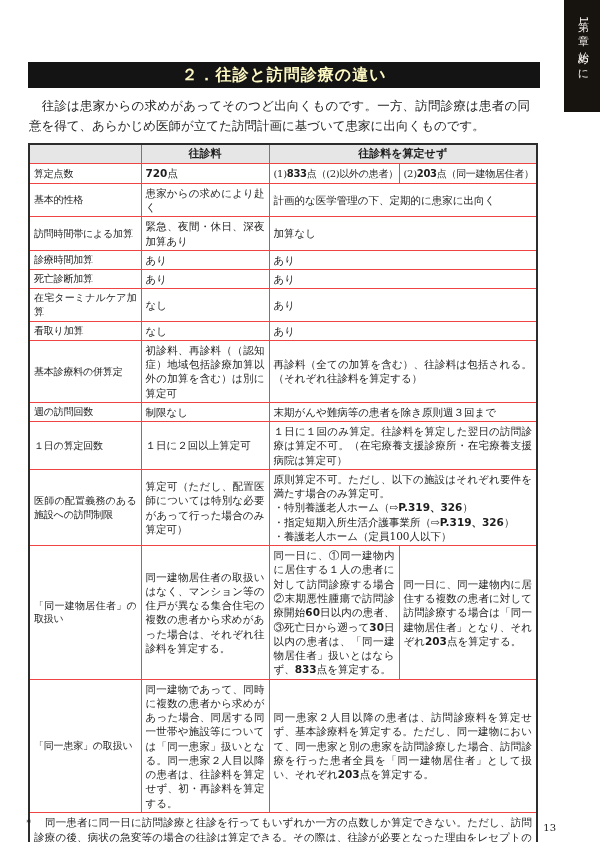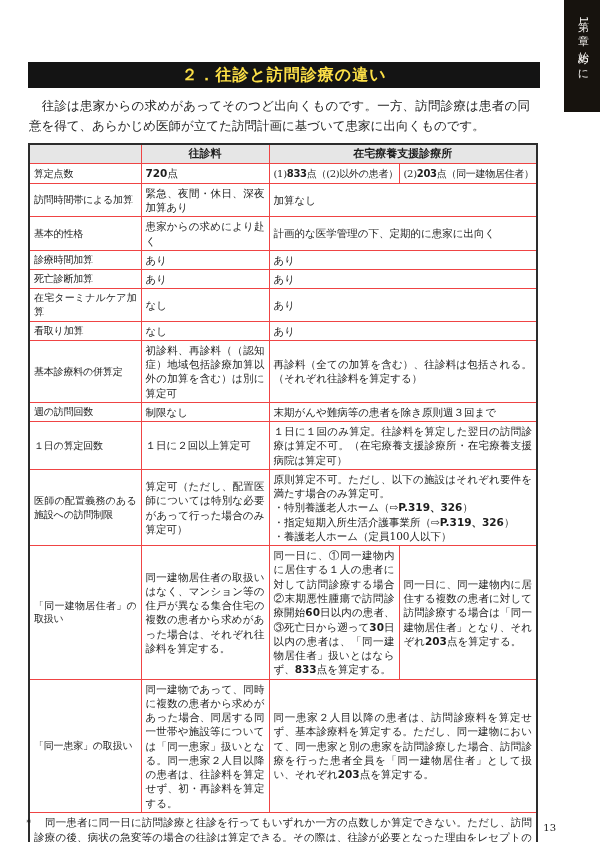--- a/index.html
+++ b/index.html
@@ -12,21 +12,21 @@
     position:absolute;top:0;right:0;width:36px;height:112px;
     background:#17130e;color:#f5f3f0;
     display:flex;justify-content:center;align-items:flex-start;
   }
   .chapter-tab span{
     writing-mode:vertical-rl;font-family:"DejaVu Sans","Liberation Sans",sans-serif;
     font-size:11px;letter-spacing:3px;margin-top:13px;
   }
   .content{position:absolute;left:28px;top:62px;width:512px;}
   .title-bar{
-    background:#141414;color:#fde047;height:26px;line-height:26px;
+    background:#141414;color:#fef9c3;height:26px;line-height:26px;
     text-align:center;font-family:"DejaVu Sans","Liberation Sans",sans-serif;
     font-weight:bold;font-size:16px;letter-spacing:1px;
   }
   .intro{
     margin:8px 10px 6px 1px;font-size:12.5px;line-height:1.62;
     text-align:justify;
   }
   table.cmp{
     border-collapse:collapse;table-layout:fixed;width:508px;
     font-size:10.5px;line-height:1.36;border:2px solid #2d2d2d;
@@ -67,37 +67,37 @@
     <colgroup>
       <col style="width:112px">
         <col style="width:128px">
         <col style="width:130px">
         <col style="width:138px">
     </colgroup>
     <tbody>
         <tr>
           <th></th>
           <th>往診料</th>
-          <th colspan="2">在宅療養支援診療所</th>
+          <th colspan="2">往診料を算定せず</th>
         </tr>
         <tr>
           <td class="lbl">算定点数</td>
           <td class="center "><b>720</b>点</td>
           <td class="fit">(1)<b>833</b>点（(2)以外の患者）</td>
           <td class="fit">(2)<b>203</b>点（同一建物居住者）</td>
         </tr>
         <tr>
+          <td class="lbl">基本的性格</td>
+          <td class="">患家からの求めにより赴く</td>
+          <td colspan="2" class="">計画的な医学管理の下、定期的に患家に出向く</td>
+        </tr>
+        <tr>
           <td class="lbl">訪問時間帯による加算</td>
           <td class="">緊急、夜間・休日、深夜加算あり</td>
           <td colspan="2" class="">加算なし</td>
-        </tr>
-        <tr>
-          <td class="lbl">基本的性格</td>
-          <td class="">患家からの求めにより赴く</td>
-          <td colspan="2" class="">計画的な医学管理の下、定期的に患家に出向く</td>
         </tr>
         <tr>
           <td class="lbl">診療時間加算</td>
           <td class="">あり</td>
           <td colspan="2" class="">あり</td>
         </tr>
         <tr>
           <td class="lbl">死亡診断加算</td>
           <td class="">あり</td>
           <td colspan="2" class="">あり</td>

